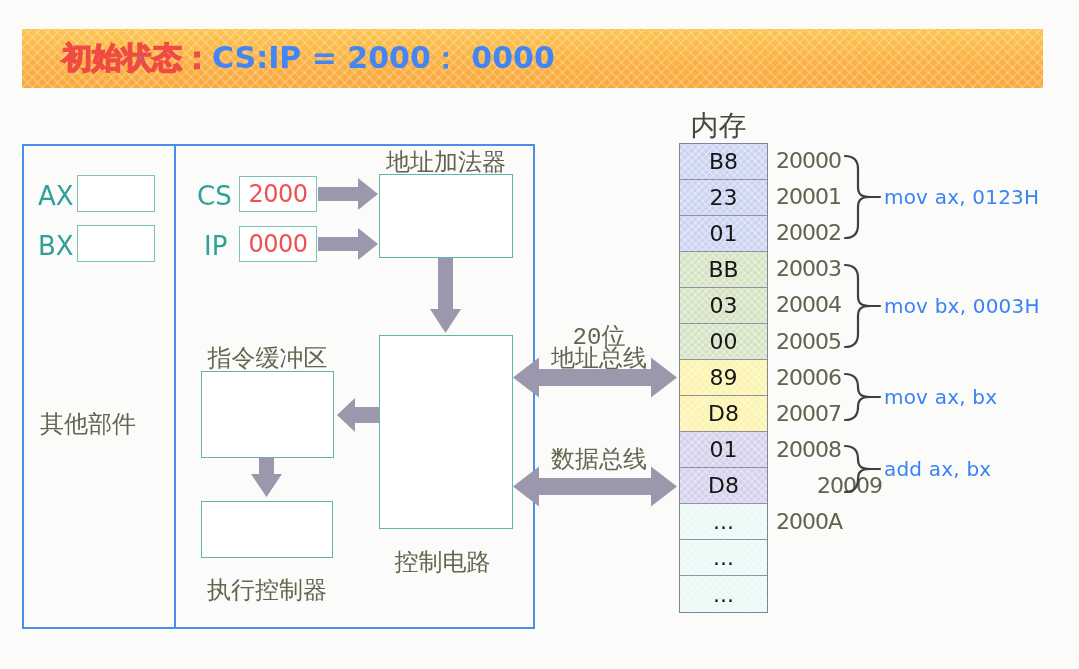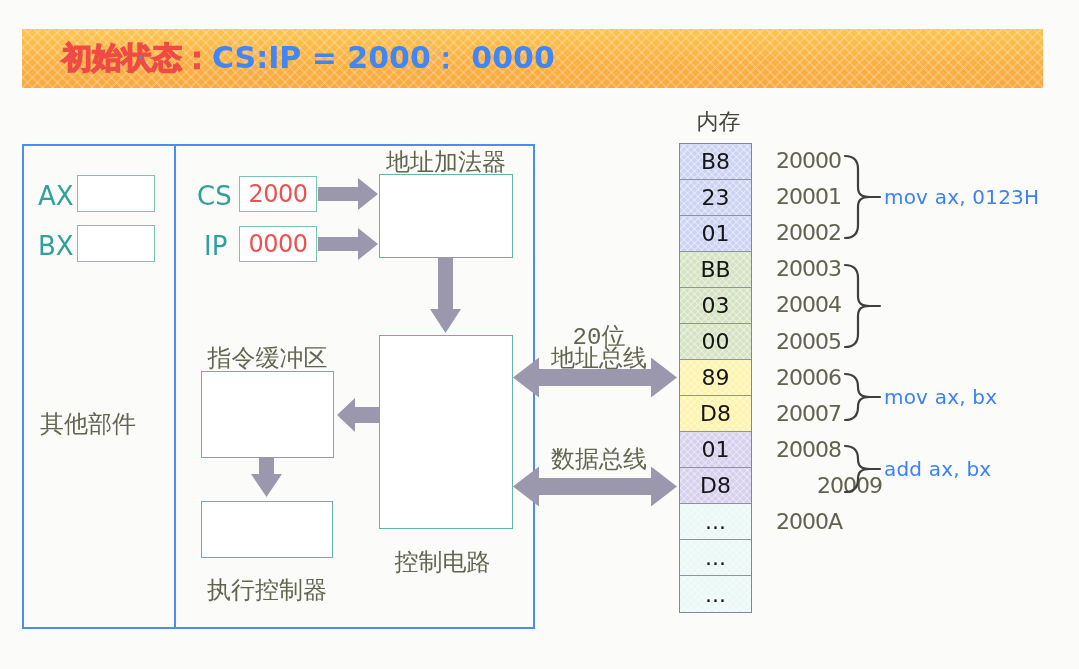--- a/index.html
+++ b/index.html
@@ -18,22 +18,22 @@
   
   .cpubox{left:22px;top:144px;width:513px;height:485px;border:2px solid #4a8df0;box-sizing:border-box;background:transparent;}
   .divider{left:174px;top:144px;width:2px;height:485px;background:#4a8df0;}
   .teal-label{color:#2fa198;font-size:26px;}
   .regbox{border:1.6px solid #7cc3b4;background:#ffffff;box-sizing:border-box;display:flex;align-items:center;justify-content:center;}
   .regval{color:#ee5151;font-size:24px;letter-spacing:-0.5px;}
   .cjk{color:#63654f;font-size:24px;font-family:Liberation Mono, monospace;}
   .center{text-align:center;}
   .bigbox{border:1.6px solid #62b5aa;background:#ffffff;box-sizing:border-box;}
   
-  .memlabel{left:679px;top:107px;width:79px;text-align:center;font-size:22px;color:#474740;}
-  .memcol{left:679px;top:143px;width:73px;height:470px;display:grid;grid-template-rows:repeat(13,1fr);border:1.5px solid #7e8698;box-sizing:border-box;}
+  .memlabel{left:679px;top:107px;width:79px;text-align:center;font-size:28px;color:#474740;}
+  .memcol{left:679px;top:143px;width:89px;height:470px;display:grid;grid-template-rows:repeat(13,1fr);border:1.5px solid #7e8698;box-sizing:border-box;}
   .cell{border-bottom:1px solid #8e93a2;display:flex;align-items:center;justify-content:center;font-size:22px;color:#161616;
         background-image:
           repeating-linear-gradient(45deg, rgba(255,255,255,.30) 0 1.5px, rgba(255,255,255,0) 1.5px 5px),
           repeating-linear-gradient(-45deg, rgba(255,255,255,.30) 0 1.5px, rgba(255,255,255,0) 1.5px 5px);}
   .cell:last-child{border-bottom:none;}
   .c-blue{background-color:#ccd4f2;}
   .c-green{background-color:#d6e3c3;}
   .c-yellow{background-color:#fcf3ad;}
   .c-purple{background-color:#d7d1ed;}
   .c-light{background-color:#eaf8f6;}
@@ -114,20 +114,21 @@
   <div class="abs addr" style="top:257px;">20003</div>
   <div class="abs addr" style="top:293px;">20004</div>
   <div class="abs addr" style="top:330px;">20005</div>
   <div class="abs addr" style="top:366px;">20006</div>
   <div class="abs addr" style="top:402px;">20007</div>
   <div class="abs addr" style="top:438px;">20008</div>
   <div class="abs addr" style="top:474px;margin-left:41px;">20009</div>
   <div class="abs addr" style="top:510px;">2000A</div>
 
   <div class="abs instr" style="top:184px;">mov ax, 0123H</div>
+  <div class="abs instr" style="top:293px;">mov bx, 0003H</div>
   <div class="abs instr" style="top:384px;">mov ax, bx</div>
   <div class="abs instr" style="top:456px;">add ax, bx</div>
 
   <svg width="1079" height="669">
     <g fill="#9b98ad" stroke="none">
       <polygon points="318,187 358,187 358,178 378,194 358,210 358,201 318,201"></polygon>
       <polygon points="318,237 358,237 358,228 378,244 358,260 358,251 318,251"></polygon>
       <polygon points="438,258 453,258 453,309 461,309 445.5,333 430,309 438,309"></polygon>
       <polygon points="379,407 355,407 355,398 337,415 355,432 355,423 379,423"></polygon>
       <polygon points="259,458 274,458 274,474 282,474 266.5,497 251,474 259,474"></polygon>

